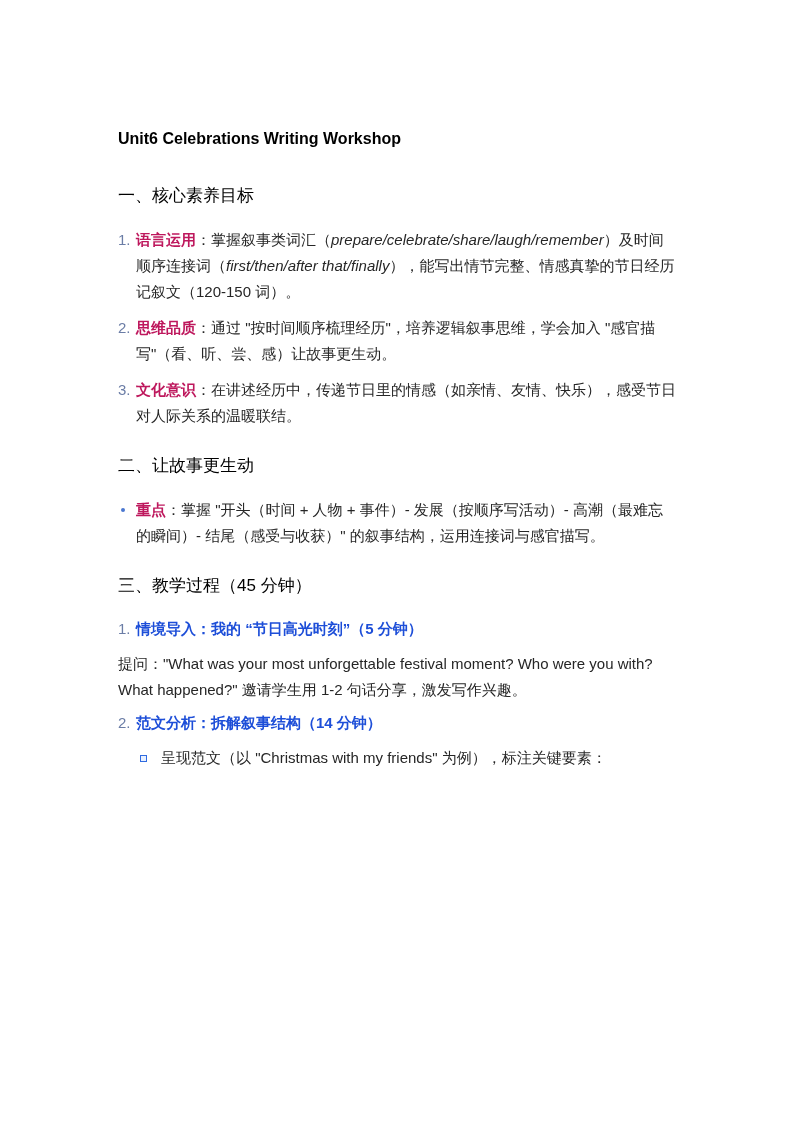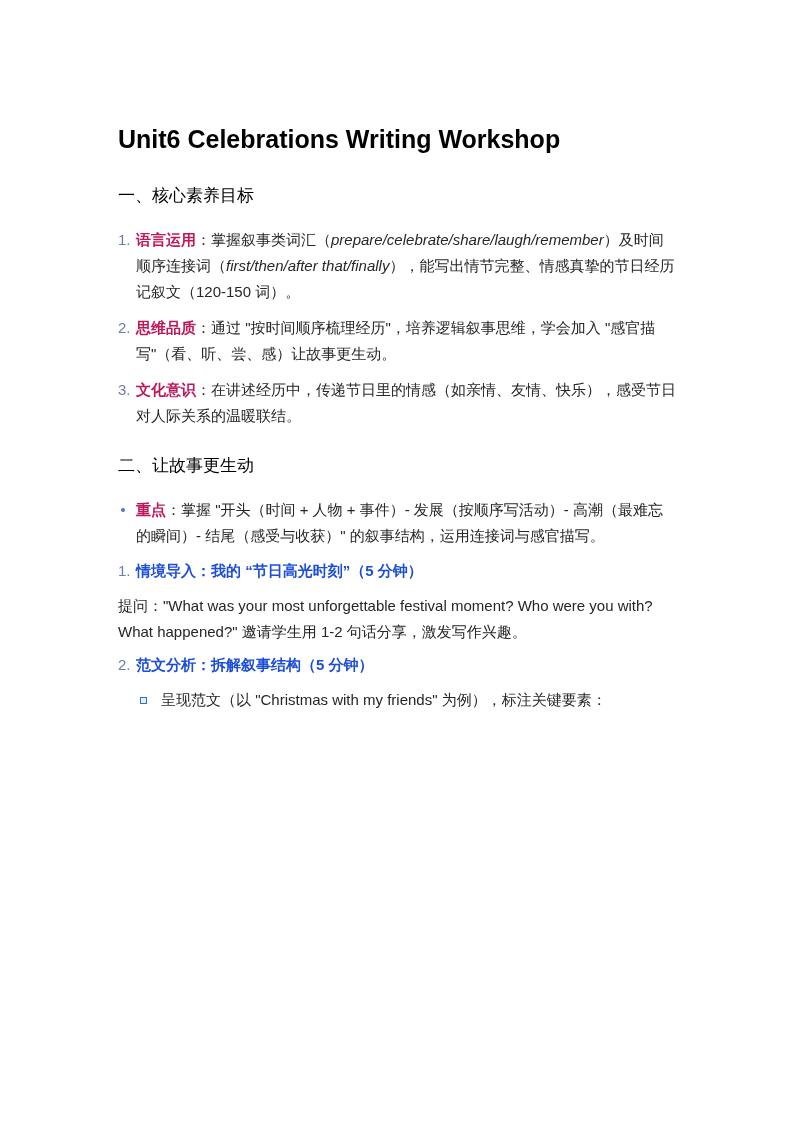--- a/index.html
+++ b/index.html
@@ -2,21 +2,21 @@
 <html><head>
 <meta charset="utf-8">
 <style>
   html,body{margin:0;padding:0;background:#ffffff;}
   .page{
     width:794px;height:1123px;box-sizing:border-box;background:#ffffff;
     padding:127px 118px 0 118px;
     font-family:"Liberation Sans","DejaVu Sans",sans-serif;
     color:#262626;overflow:hidden;
   }
-  h1.doc-title{font-size:25px;line-height:24px;font-weight:700;color:#000;margin:0 0 34px 0;}
+  h1.doc-title{font-size:16px;line-height:24px;font-weight:700;color:#000;margin:0 0 34px 0;}
   h2.sec-heading{font-size:17px;line-height:22px;font-weight:400;color:#000;margin:26px 0 20px 0;}
   .body-list{margin:0;padding:0;list-style:none;}
   .li{display:flex;margin:0 0 10px 0;font-size:15px;line-height:26px;}
   .num-marker{flex:0 0 18px;color:#6b7da6;}
   .li-body{flex:1;}
   .li-body strong, .step-title strong{color:#be185d;}
   .bullet-col{flex:0 0 18px;display:flex;justify-content:flex-start;}
   .dot{width:4px;height:4px;border-radius:50%;background:#4a77d0;margin-top:11px;margin-left:3px;}
   .step-title{display:flex;font-size:15px;line-height:24px;margin:8px 0 10px 0;}
   .step-title .txt{font-weight:700;color:#1d4ed8;}
@@ -52,33 +52,34 @@
   <h2 class="sec-heading">二、让故事更生动</h2>
   <ul class="body-list">
     <li class="li">
         <span class="bullet-col">
           <span class="dot"></span>
         </span>
         <span class="li-body"><strong>重点</strong><span>：掌握 "开头（时间 + 人物 + 事件）- 发展（按顺序写活动）- 高潮（最难忘的瞬间）- 结尾（感受与收获）" 的叙事结构，运用连接词与感官描写。</span></span>
       </li>
   </ul>
 
+  <h2 class="sec-heading">三、教学过程（45 分钟）</h2>
 
   <div class="step">
     <div class="step-title">
         <span class="num-marker">1.</span>
         <span class="txt">情境导入：我的 “节日高光时刻”（5 分钟）</span>
       </div>
     <p class="para">提问："What was your most unforgettable festival moment? Who were you with? What happened?" 邀请学生用 1-2 句话分享，激发写作兴趣。</p>
   </div>
 
   <div class="step">
     <div class="step-title">
         <span class="num-marker">2.</span>
-        <span class="txt">范文分析：拆解叙事结构（5 分钟）</span>
+        <span class="txt">范文分析：拆解叙事结构（14 分钟）</span>
       </div>
     <div class="sub-bullet">
         <span class="sq"></span>
         <span>呈现范文（以 "Christmas with my friends" 为例），标注关键要素：</span>
       </div>
   </div>
 
 </div>
 
 </body></html>

